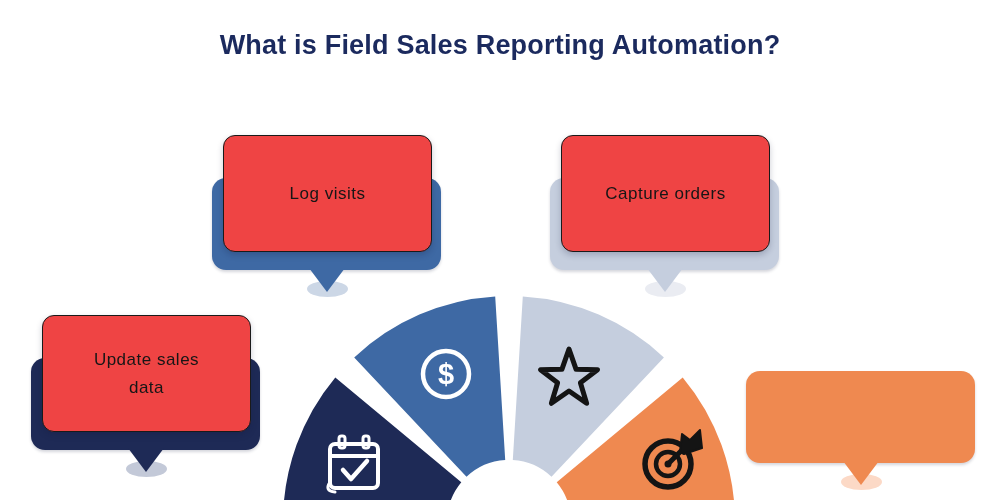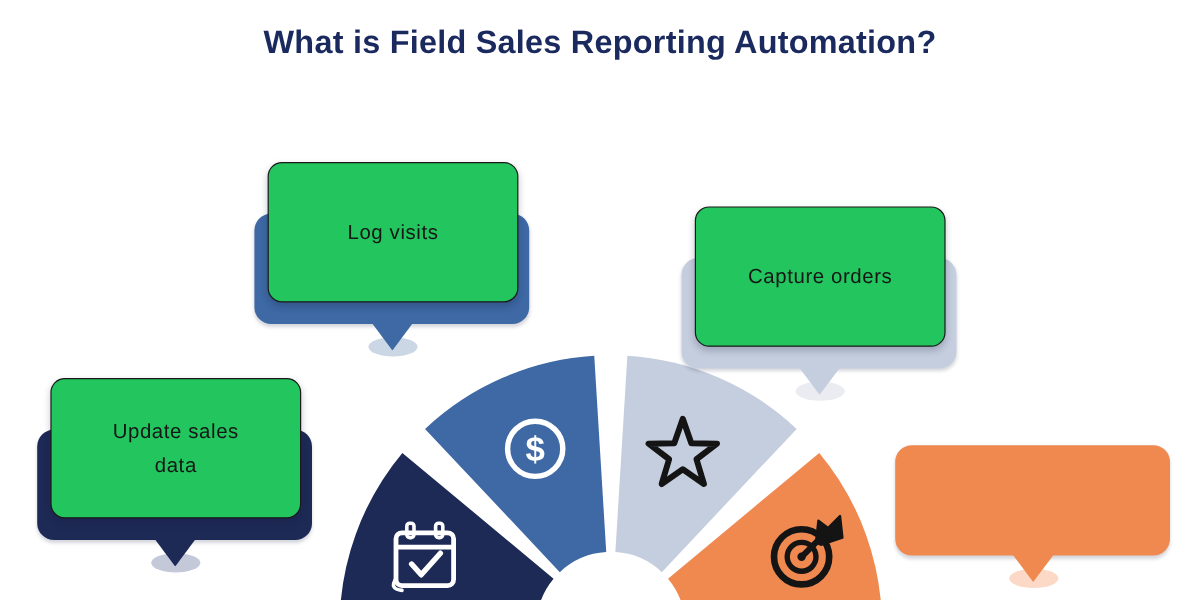--- a/index.html
+++ b/index.html
@@ -6,21 +6,21 @@
   .canvas {
     position: relative;
     width: 1000px;
     height: 500px;
     overflow: hidden;
     background: #ffffff;
     font-family: "Liberation Sans", sans-serif;
   }
   .title {
     position: absolute;
-    top: 20px; left: 0; right: 0;
+    top: 30px; left: 0; right: 0;
     margin: 0;
     text-align: center;
     font-size: 27px;
     font-weight: 800;
     letter-spacing: 0.2px;
   }
   .callout { position: absolute; width: 230px; height: 170px; }
   .callout .ellipse {
     position: absolute; left: 95px; top: 146px;
     width: 41px; height: 16px;
@@ -37,21 +37,21 @@
   .callout .pointer {
     position: absolute; left: 97px; top: 133px;
     width: 36px; height: 24px;
     clip-path: polygon(0 0, 100% 0, 50% 100%);
     z-index: 3;
   }
   .callout .card {
     position: absolute; left: 11px; top: 0;
     width: 209px; height: 117px;
     box-sizing: border-box;
-    background: #22c55e;
+    background: #ef4444;
     border: 1.4px solid #1a1a1a;
     border-radius: 12px;
     z-index: 4;
     display: flex; align-items: center; justify-content: center;
     box-shadow: 0 3px 6px rgba(20,25,60,0.22);
   }
   .callout .label {
     font-size: 17px;
     line-height: 1.6;
     letter-spacing: 0.5px;
@@ -103,21 +103,21 @@
 
   <div class="callout" style="left:212px; top:135px;">
     <div class="ellipse" style="background: rgb(204, 215, 230);"></div>
     <div class="backdrop" style="background: rgb(62, 105, 164);"></div>
     <div class="pointer" style="background: rgb(62, 105, 164);"></div>
     <div class="card">
       <span class="label">Log visits</span>
     </div>
   </div>
 
-  <div class="callout" style="left:568px; top:135px;margin-top:37px;">
+  <div class="callout" style="left:550px; top:135px;">
     <div class="ellipse" style="background: rgb(234, 236, 242);"></div>
     <div class="backdrop" style="background: rgb(197, 206, 222);"></div>
     <div class="pointer" style="background: rgb(197, 206, 222);"></div>
     <div class="card">
       <span class="label">Capture orders</span>
     </div>
   </div>
 
   <div class="callout" style="left:31px; top:315px;">
     <div class="ellipse" style="background: rgb(195, 201, 216);"></div>

